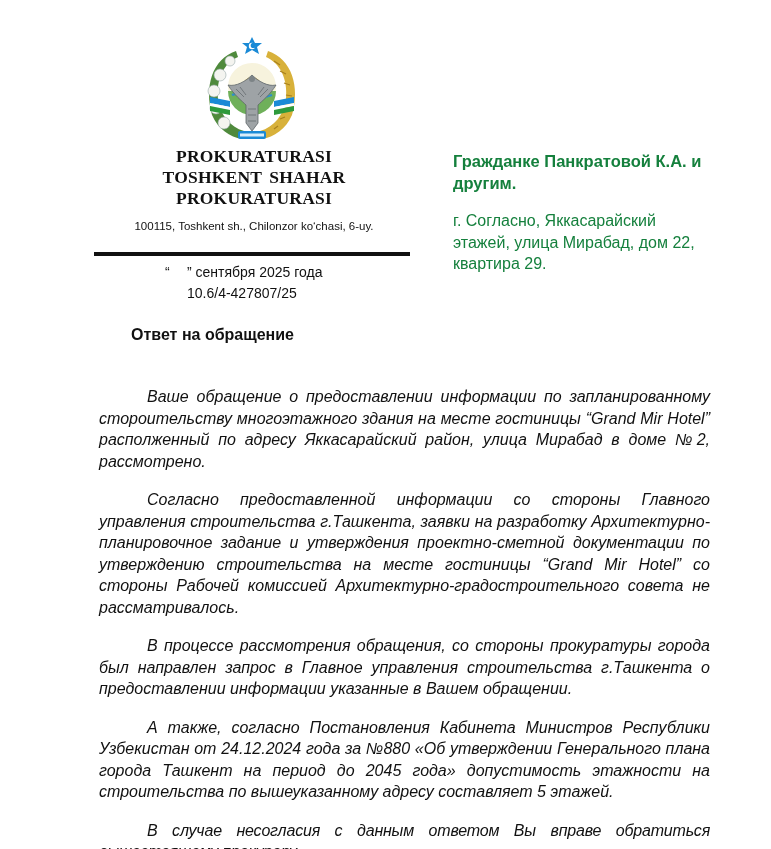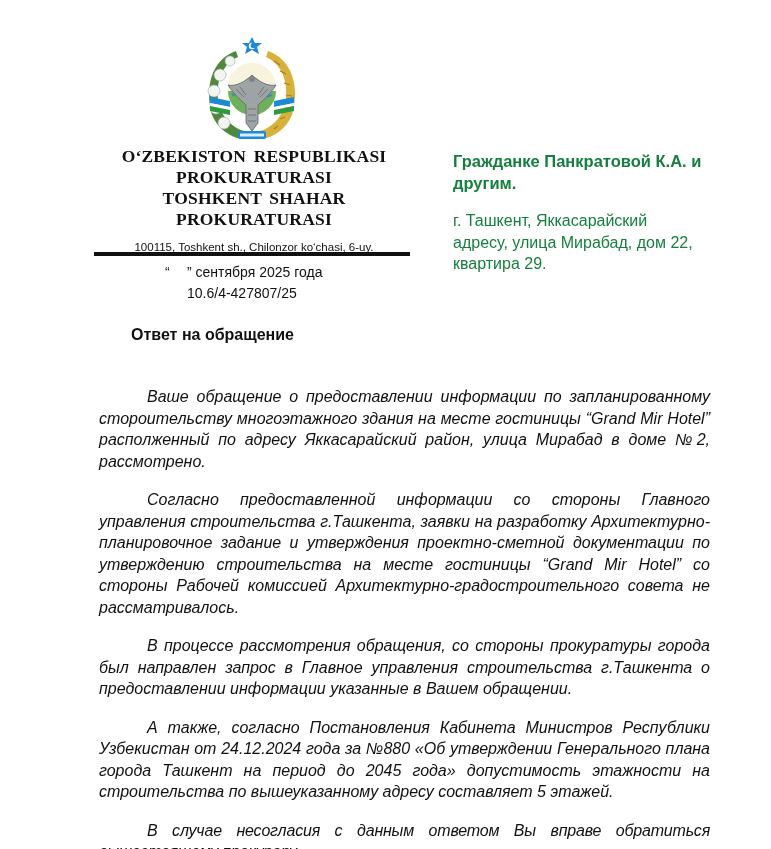--- a/index.html
+++ b/index.html
@@ -170,41 +170,40 @@
         <path d="M52 86 L60 86"></path>
     </g>
     <circle cx="56" cy="44" r="3" fill="#7c8386"></circle>
 
     <rect x="42" y="96" width="28" height="8" rx="2" fill="#1a8ad6"></rect>
     <rect x="44" y="98.5" width="24" height="3" fill="#d9eef9"></rect>
   </svg>
 </div>
 
 <div class="org-block">
-  <div class="org-line">O‘ZBEKISTON  RESPUBLIKASI</div>
   <div class="org-line">PROKURATURASI</div>
   <div class="org-line">TOSHKENT  SHAHAR</div>
   <div class="org-line">PROKURATURASI</div>
   <div class="org-address">100115,  Toshkent  sh., Chilonzor ko‘chasi, 6-uy.</div>
 </div>
 
 <div class="sep-bar"></div>
 
 <div class="date-block">
   <div class="date-line">
     <span class="quote-open">“</span><span>” сентября 2025 года</span>
   </div>
   <div class="ref-line">10.6/4-427807/25</div>
 </div>
 
 <div class="addressee">
   <div class="addressee-name">Гражданке Панкратовой К.А. и другим.</div>
   <div class="addressee-address">
-    <div>г. Ташкент, Яккасарайский</div>
-    <div>адресу, улица Мирабад, дом 22,</div>
+    <div>г. Согласно, Яккасарайский</div>
+    <div>этажей, улица Мирабад, дом 22,</div>
     <div>квартира 29.</div>
   </div>
 </div>
 
 <div class="subject">Ответ на обращение</div>
 
 <div class="body-text">
   <p class="para">Ваше обращение о предоставлении информации по запланированному стороительству многоэтажного здания на месте гостиницы “Grand Mir Hotel” располженный по адресу Яккасарайский район, улица Мирабад в доме №2, рассмотрено.</p>
   <p class="para">Согласно предоставленной информации со стороны Главного управления строительства г.Ташкента, заявки на разработку Архитектурно-планировочное задание и утверждения проектно-сметной документации по утверждению строительства на месте гостиницы “Grand Mir Hotel” со стороны Рабочей комиссией Архитектурно-градостроительного совета не рассматривалось.</p>
   <p class="para">В процессе рассмотрения обращения, со стороны прокуратуры города был направлен запрос в Главное управления строительства г.Ташкента о предоставлении информации указанные в Вашем обращении.</p>

